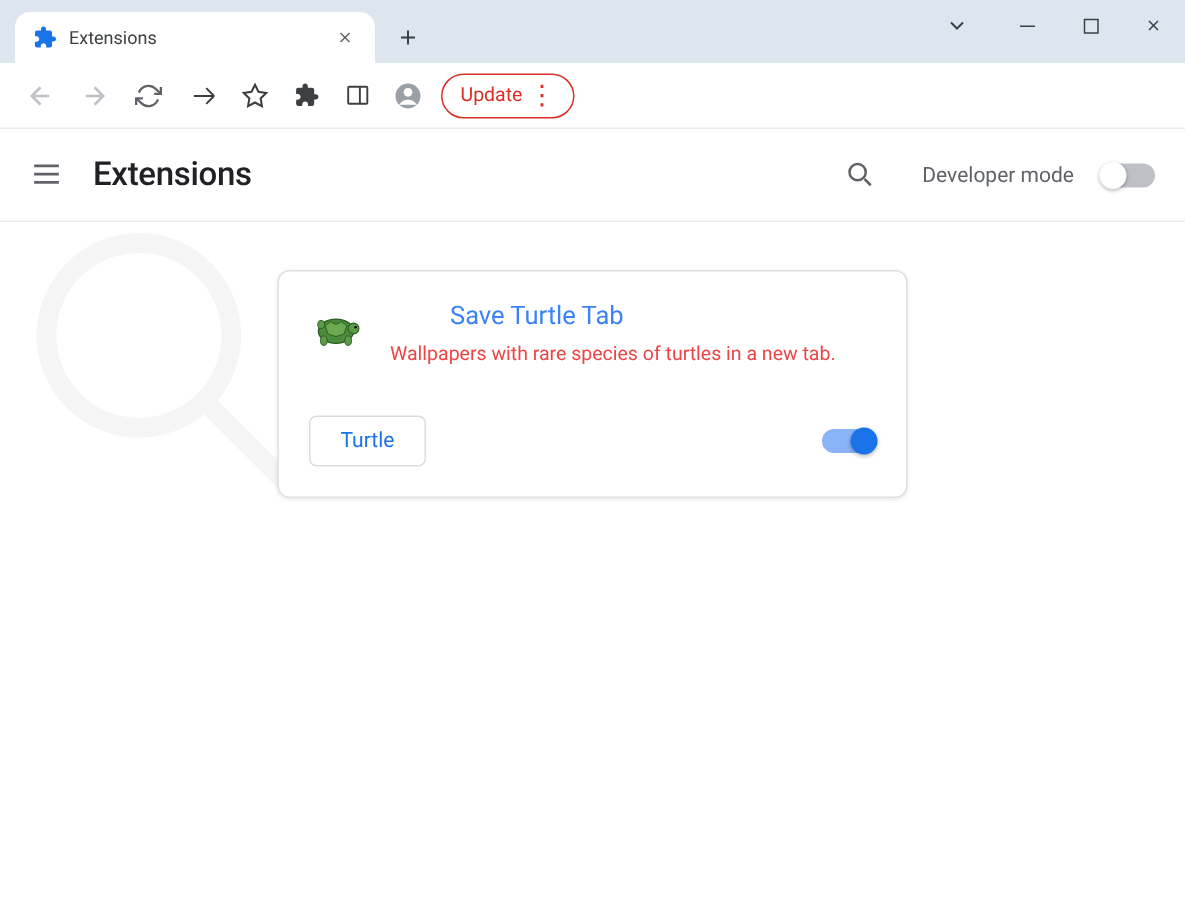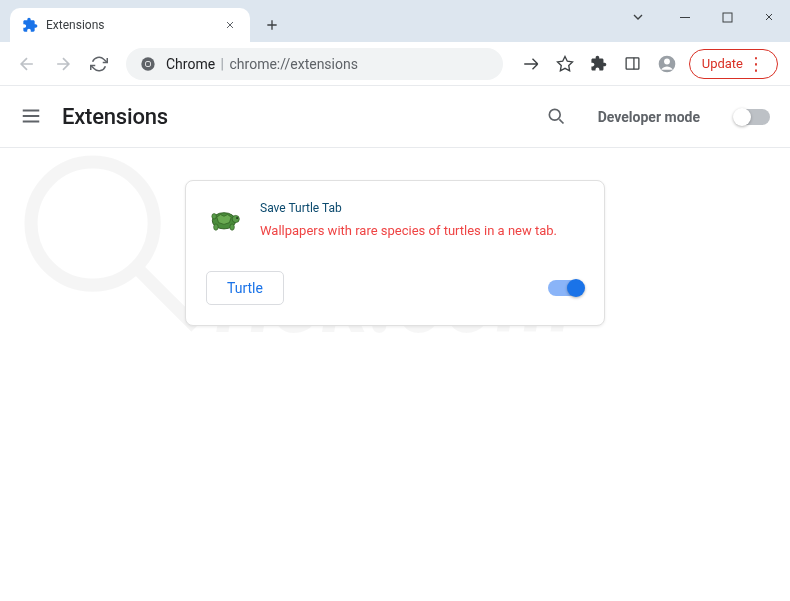--- a/index.html
+++ b/index.html
@@ -29,33 +29,33 @@
     .tool-icon { width: 32px; height: 32px; display: flex; align-items: center; justify-content: center; color: #3c4043; cursor: pointer; border-radius: 50%; }
     .update-btn { height: 30px; padding: 0 12px; border: 1px solid #d93025; border-radius: 15px; background: #fff; color: #d93025; font-size: 13px; display: flex; align-items: center; gap: 4px; cursor: pointer; margin-left: 4px; }
     .update-dots { font-size: 18px; line-height: 1; }
     
     
     .ext-header { height: 62px; display: flex; align-items: center; padding: 0 20px; border-bottom: 1px solid #e8eaed; gap: 18px; }
     .menu-icon { width: 24px; height: 24px; color: #5f6368; cursor: pointer; }
     .ext-title { font-size: 22px; color: #202124; font-weight: 500; letter-spacing: -0.2px; }
     .ext-header-spacer { flex: 1; }
     .search-icon { width: 22px; height: 22px; color: #5f6368; cursor: pointer; margin-right: 12px; }
-    .dev-mode { font-size: 14px; color: #5f6368; margin-right: 16px; font-weight: bold; }
+    .dev-mode { font-size: 14px; color: #5f6368; margin-right: 0; }
     .toggle { width: 36px; height: 16px; background: #bdc1c6; border-radius: 8px; position: relative; cursor: pointer; }
     .toggle-knob { width: 18px; height: 18px; background: #fff; border-radius: 50%; position: absolute; top: -1px; left: -1px; box-shadow: 0 1px 3px rgba(0,0,0,0.3); }
     .toggle.on { background: #8ab4f8; }
     .toggle.on .toggle-knob { left: 19px; background: #1a73e8; }
     
     
     .content { padding: 32px 20px; display: flex; justify-content: center; }
     .card { width: 420px; background: #fff; border: 1px solid #e0e0e0; border-radius: 8px; box-shadow: 0 1px 3px rgba(0,0,0,0.08); }
     .card-body { padding: 20px 20px 16px 20px; display: flex; gap: 18px; }
     .ext-icon { width: 36px; height: 36px; flex-shrink: 0; }
     .ext-info { flex: 1; }
-    .ext-name { font-size: 12px; color: #0c4a6e; margin-bottom: 6px; }
+    .ext-name { font-size: 17px; color: #3b82f6; margin-bottom: 6px; margin-left: 40px; }
     .ext-desc { font-size: 13px; color: #ef4444; line-height: 1.5; }
     .card-actions { padding: 14px 20px 20px 20px; display: flex; align-items: center; gap: 10px; }
     .action-btn { height: 34px; padding: 0 20px; border: 1px solid #dadce0; border-radius: 5px; background: #fff; color: #1a73e8; font-size: 14px; cursor: pointer; display: flex; align-items: center; }
     .card-actions-spacer { flex: 1; }
     
     
     .watermark { position: absolute; top: 50%; left: 50%; transform: translate(-50%, -50%); font-size: 90px; font-weight: 700; color: rgba(0,0,0,0.035); letter-spacing: 2px; pointer-events: none; z-index: -1; white-space: nowrap; font-style: italic; }
     .watermark-icon { position: absolute; top: 42%; left: 15%; transform: translate(-50%, -50%); opacity: 0.035; pointer-events: none; z-index: -1; }
   </style>
 </head>
@@ -113,34 +113,20 @@
   <div class="nav-btn disabled">
     <svg viewBox="0 0 24 24" width="20" height="20" fill="none" stroke="currentColor" stroke-width="2">
         <path d="M5 12h14M12 5l7 7-7 7"></path>
       </svg>
   </div>
   <div class="nav-btn">
     <svg viewBox="0 0 24 24" width="18" height="18" fill="none" stroke="#5f6368" stroke-width="2">
         <path d="M23 4v6h-6M1 20v-6h6"></path>
         <path d="M3.51 9a9 9 0 0114.85-3.36L23 10M1 14l4.64 4.36A9 9 0 0020.49 15"></path>
       </svg>
-  </div>
-  <div class="omnibox">
-    <span class="omni-icon">
-      <svg viewBox="0 0 24 24" width="16" height="16">
-          <circle cx="12" cy="12" r="10" fill="#5f6368"></circle>
-          <circle cx="12" cy="12" r="4.5" fill="#fff"></circle>
-          <circle cx="12" cy="12" r="3.5" fill="#5f6368"></circle>
-        </svg>
-    </span>
-    <span class="omni-text">
-      <span class="omni-prefix">Chrome</span>
-      <span class="omni-divider">|</span>
-      <span>chrome://extensions</span>
-    </span>
   </div>
   <div class="toolbar-right">
     <div class="tool-icon">
       <svg viewBox="0 0 24 24" width="18" height="18" fill="none" stroke="#3c4043" stroke-width="1.8">
           <path d="M14 5l7 7m0 0l-7 7m7-7H3"></path>
         </svg>
     </div>
     <div class="tool-icon">
       <svg viewBox="0 0 24 24" width="18" height="18" fill="none" stroke="#3c4043" stroke-width="1.8">
           <path d="M12 2l3.09 6.26L22 9.27l-5 4.87 1.18 6.88L12 17.77l-6.18 3.25L7 14.14 2 9.27l6.91-1.01L12 2z"></path>

